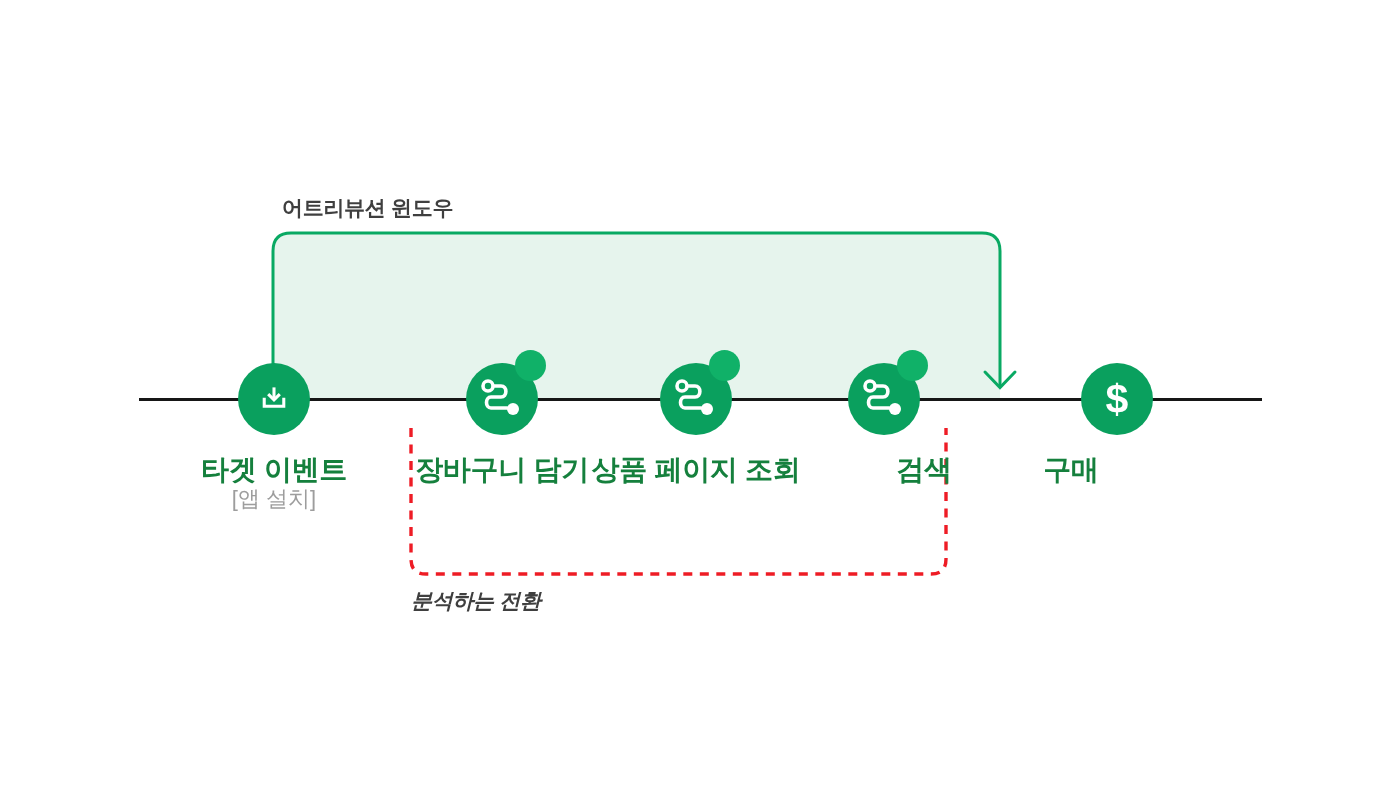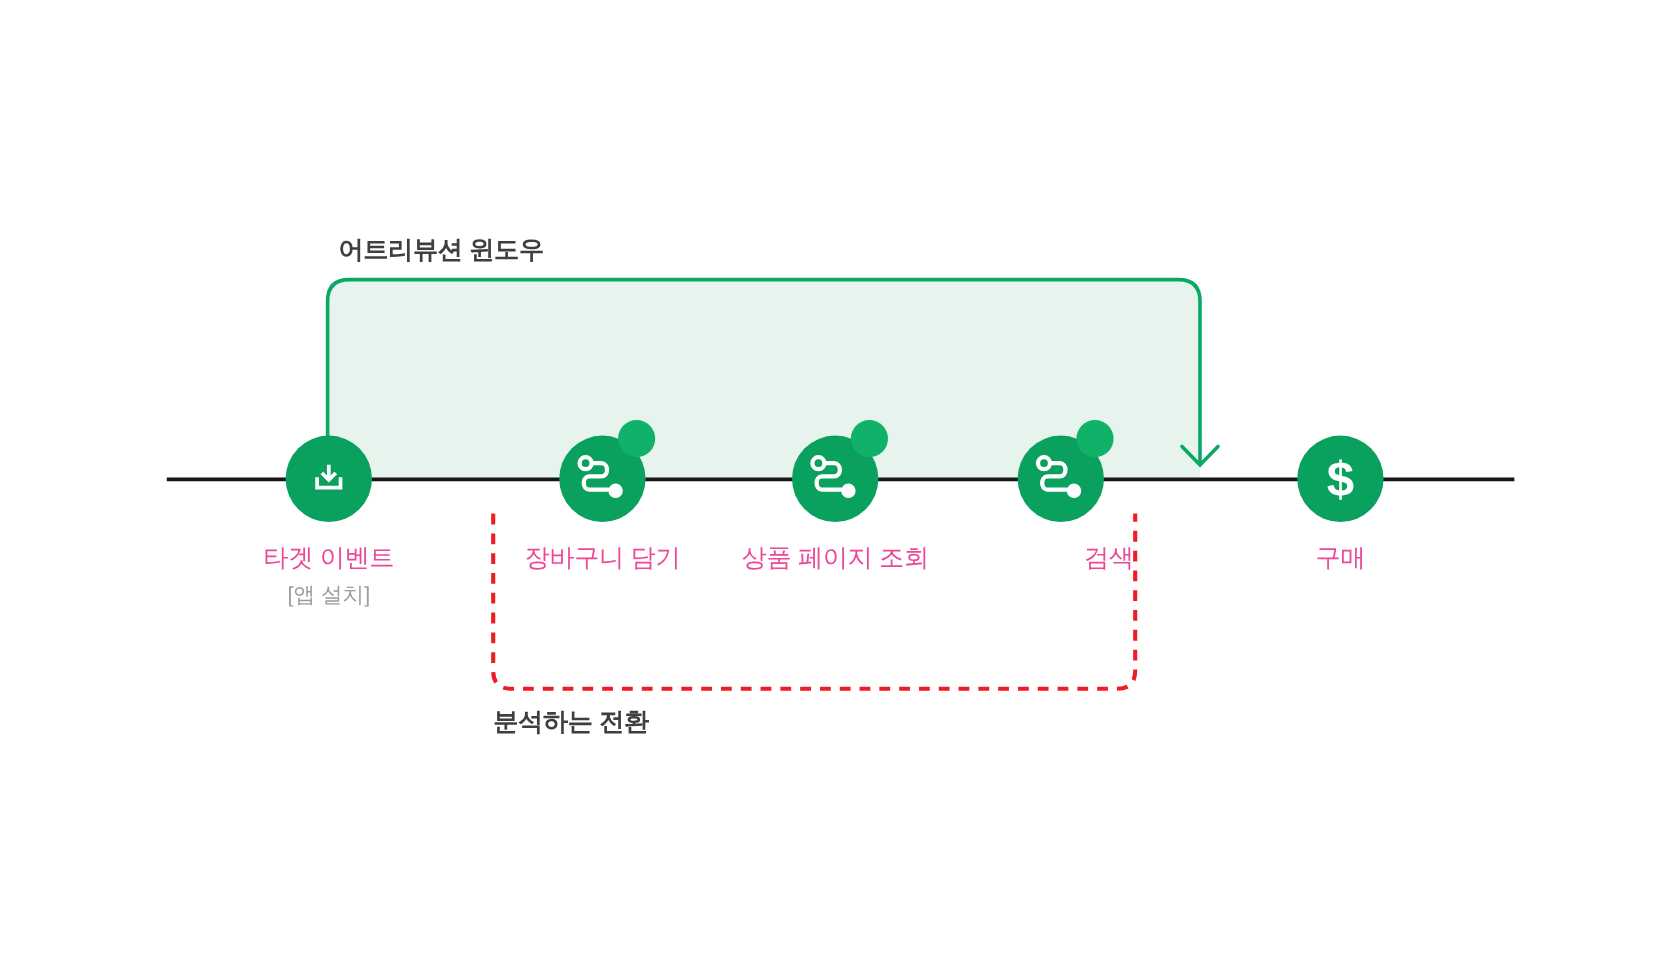--- a/index.html
+++ b/index.html
@@ -7,38 +7,38 @@
     position:relative; width:1400px; height:800px; background:#ffffff;
     font-family:"Liberation Sans","DejaVu Sans",sans-serif; overflow:hidden;
   }
   .bg-svg { position:absolute; left:0; top:0; width:1400px; height:800px; }
 
   .heading {
     position:absolute; font-size:21px; font-weight:700; color:#3f3f3f;
     letter-spacing:-0.3px; white-space:nowrap;
   }
   .heading.attribution { left:282px; top:194px; }
-  .heading.analyzed  { left:411px; top:587px; }
+  .heading.analyzed  { left:411px; top:587px;font-style:italic; }
 
   .node-circle {
     position:absolute; width:72px; height:72px; border-radius:50%;
     background:#0aa05e; display:flex; align-items:center; justify-content:center;
   }
   .badge {
     position:absolute; width:31px; height:31px; border-radius:50%;
     background:#10b168; right:-8px; top:-13px;
   }
   .node-label {
     position:absolute; top:451px; transform:translateX(-50%);
-    font-size:21px; font-weight:400; color:#ec4899;
+    font-size:28px; font-weight:700; color:#15803d;
     letter-spacing:-0.3px; white-space:nowrap;
   }
   .node-sublabel {
     position:absolute; top:484px; transform:translateX(-50%);
-    font-size:18px; font-weight:400; color:#9d9d9d; white-space:nowrap;
+    font-size:22px; font-weight:400; color:#9d9d9d; white-space:nowrap;
   }
   .glyph { display:block; }
 </style>
 </head>
 <body>
 
 <div class="canvas">
 
   <svg class="bg-svg" viewBox="0 0 1400 800" aria-hidden="true">
 
@@ -94,15 +94,15 @@
     </svg>
     <span class="badge"></span>
   </div>
   <div class="node-label" style="left:884px;margin-left:40px;">검색</div>
 
   <div class="node-circle" style="left:1081px; top:363px;">
     <svg class="glyph" width="72" height="72" viewBox="0 0 72 72">
       <text x="36" y="50" text-anchor="middle" font-size="41" font-weight="bold" font-family="'Liberation Sans','DejaVu Sans',sans-serif" fill="#ffffff">$</text>
     </svg>
   </div>
-  <div class="node-label" style="left:1117px;">구매</div>
+  <div class="node-label" style="left:1071px;">구매</div>
 
 </div>
 
 </body></html>

